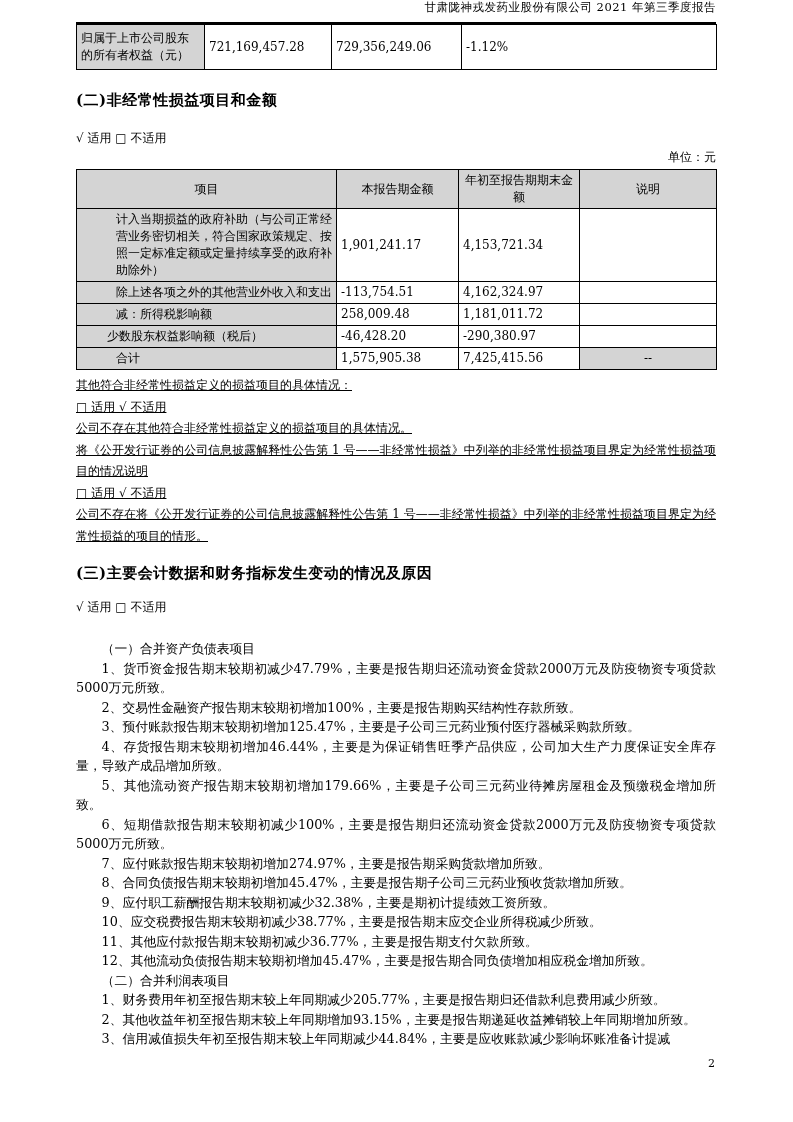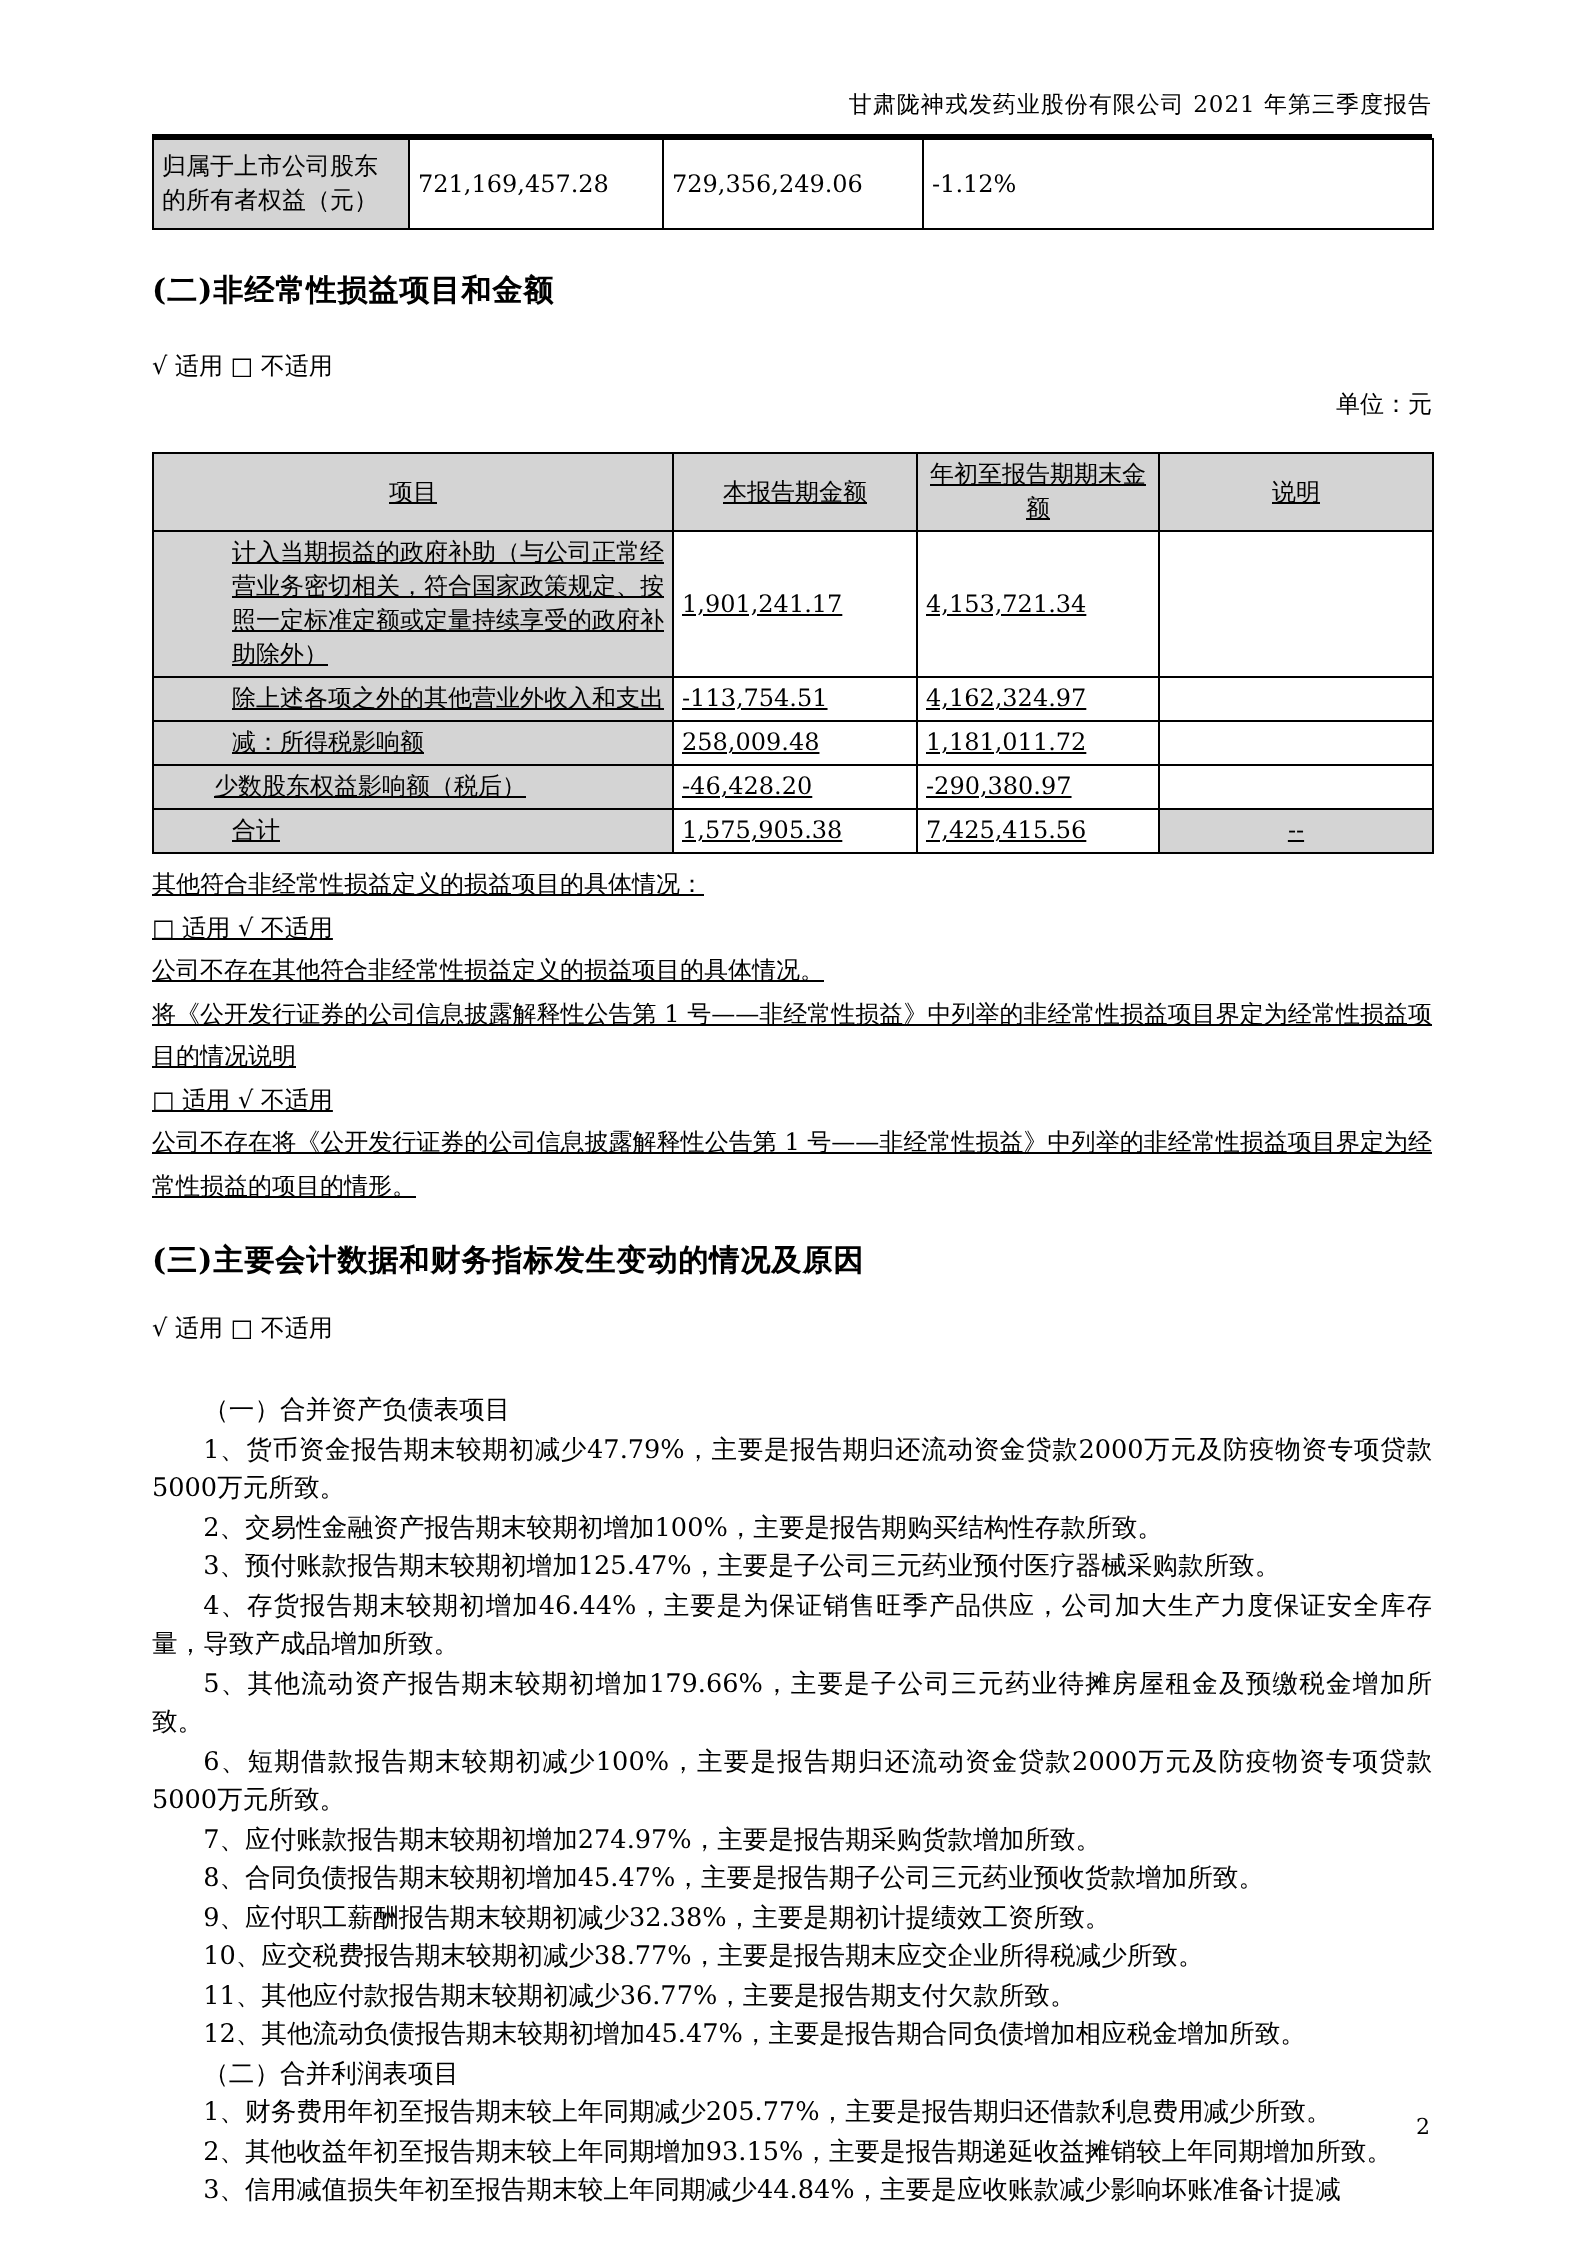--- a/index.html
+++ b/index.html
@@ -6,38 +6,38 @@
   html,body { background:#888; }
   body { font-family:"DejaVu Serif","Liberation Serif",serif; color:#000; }
   .page {
     position:relative; width:793px; height:1122px; background:#ffffff;
     margin:0 auto; overflow:hidden;
   }
   .content { position:absolute; left:76px; top:0; width:640px; }
 
   
   .doc-header {
-    padding-top:45px; padding-bottom:7px;
+    padding-bottom:7px;
     border-bottom:2px solid #000;
     text-align:right; font-size:11.5px; letter-spacing:0.5px;
   }
 
   
   table { border-collapse:collapse; table-layout:fixed; width:640px; }
   table, th, td { border:1px solid #000; }
   table { border-width:1.5px; }
   td, th { font-weight:normal; font-size:12px; line-height:17px; padding:2px 4px; vertical-align:middle; overflow:hidden; }
   .gray { background:var(--table-gray,#d4d4d4); }
   .num { background:#fff; }
   .ctr { text-align:center; }
 
   .equity-table td { height:45px; }
   .equity-table .label-cell { text-align:left; }
 
-  .nr-table { margin-top:15px;text-decoration:underline; }
+  .nr-table { margin-top:3px; }
   .nr-table thead th { height:36px; text-align:center; }
   .nr-table .item-cell { text-align:left;padding-left:39px; }
   .nr-table .row-small td { height:22px; }
   .nr-table .indent1 { padding-left:2.5em; }
 
   
   .sec-heading { margin-top:21px; font-size:15px; font-weight:bold; letter-spacing:0.5px; }
   .applicability { margin-top:20px; font-size:12px; }
   .unit-line { margin-top:2px; text-align:right; font-size:12px; }
 

